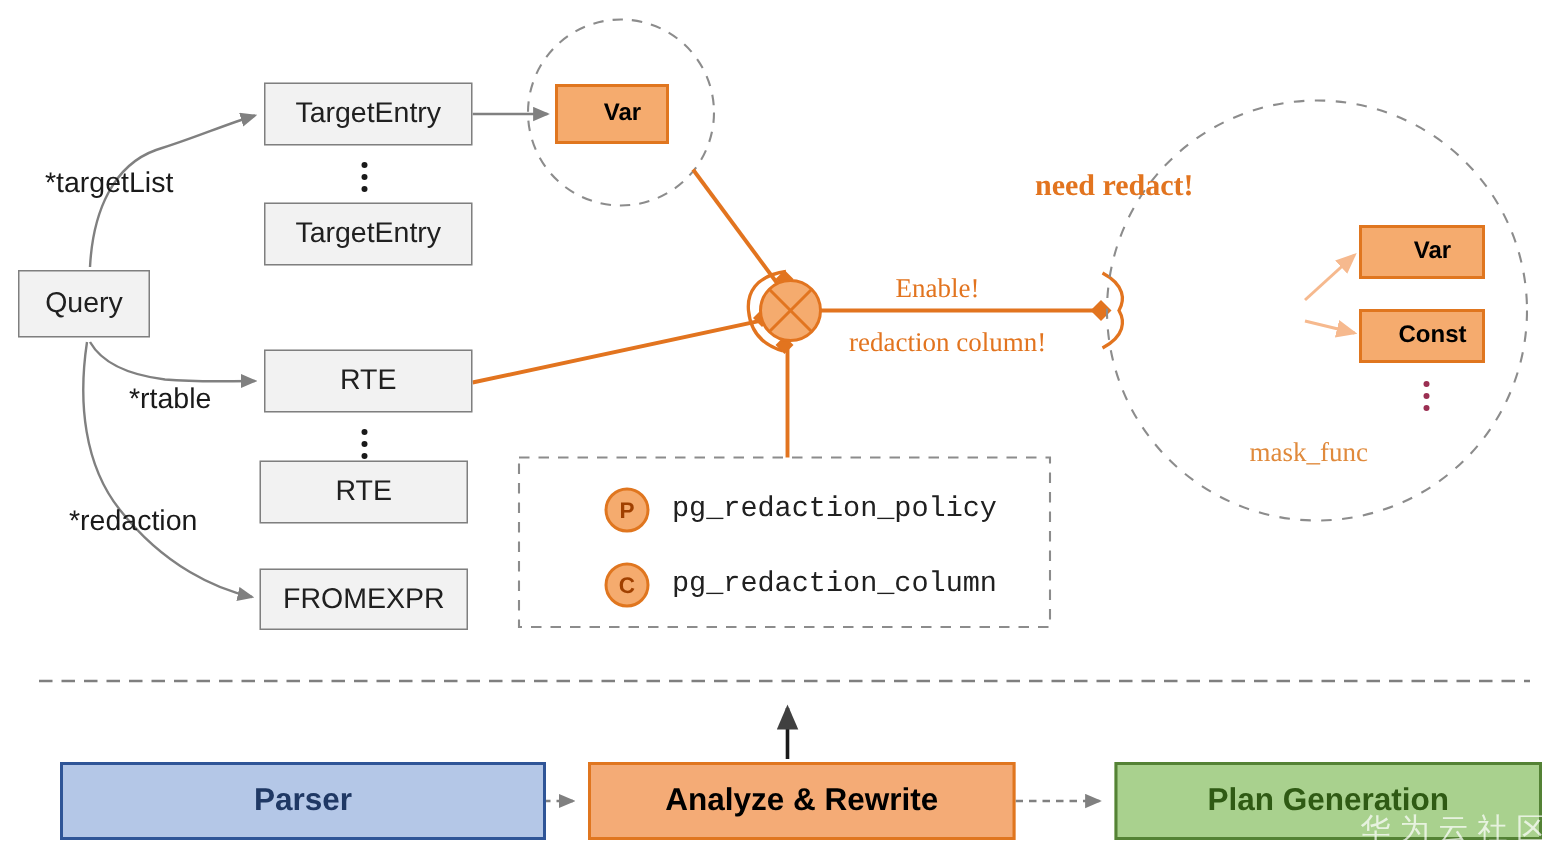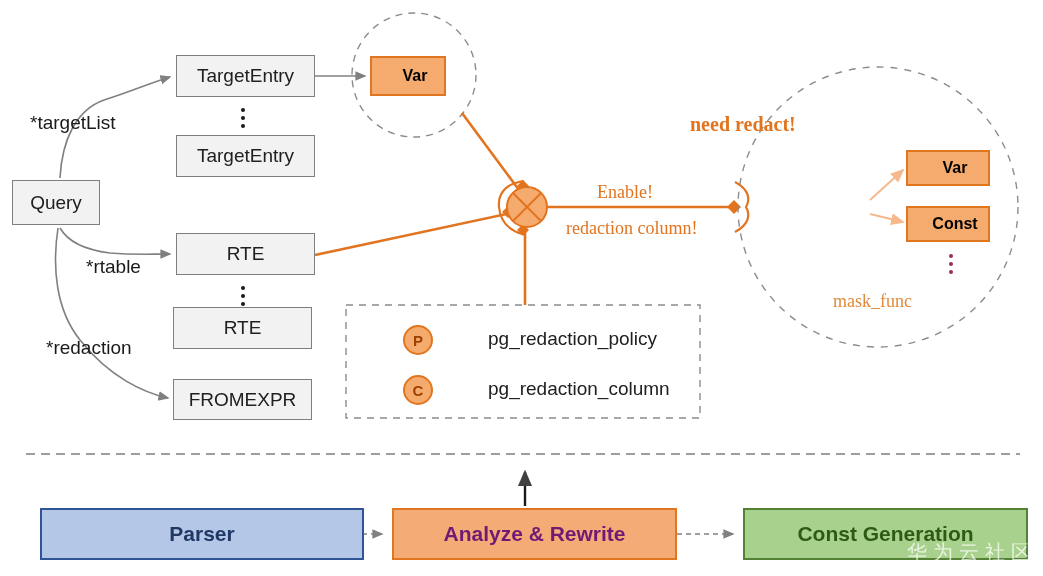--- a/index.html
+++ b/index.html
@@ -17,34 +17,34 @@
         font-family:"Liberation Sans",sans-serif;}
 
   
   .orange{background:#f5ab6e;border:2px solid #e0761f;
           color:#000000;font-size:16px;font-weight:bold;
           font-family:"Liberation Sans",sans-serif;padding-left:14px;}
 
   
   .pipe{font-size:21px;font-weight:bold;border-width:2px;border-style:solid;}
   .pipe-blue{background:#b4c7e7;border-color:#2f5597;color:#1f3864;}
-  .pipe-orange{background:#f4ab76;border-color:#e0761f;color:#701a75;}
+  .pipe-orange{background:#f4ab76;border-color:#e0761f;color:#000000;}
   .pipe-green{background:#a9d18e;border-color:#548235;color:#2f5a14;}
 
   
   .lbl{position:absolute;white-space:nowrap;}
   .lbl-dark{color:#1a1a1a;font-size:19px;font-family:"Liberation Sans",sans-serif;}
   .lbl-orange-serif{color:#e2741f;font-size:18px;
         font-family:"Liberation Serif",serif;}
   .lbl-needredact{color:#e2741f;font-size:20px;font-weight:bold;
         font-family:"Liberation Serif",serif;}
   .lbl-maskfunc{color:#e08a3c;font-size:18px;
         font-family:"Liberation Serif",serif;}
   .lbl-legend{color:#202020;font-size:19px;
-        font-family:Liberation Sans, sans-serif;margin-left:40px;}
+        font-family:Liberation Mono, monospace;}
 
   
   .vdots{position:absolute;width:5px;color:#1a1a1a;font-size:22px;
          line-height:5px;letter-spacing:0;text-align:center;}
   .vdots i{display:block;width:4px;height:4px;border-radius:50%;
            background:#1a1a1a;margin:4px auto;}
   .vdots.purple i{background:#9b2f52;}
 
   
   .badge{position:absolute;width:30px;height:30px;border-radius:50%;
@@ -168,17 +168,17 @@
   <div class="badge" style="left:403px;top:325px;">P</div>
   <div class="lbl lbl-legend" style="left:448px;top:328px;">pg_redaction_policy</div>
 
   <div class="badge" style="left:403px;top:375px;">C</div>
   <div class="lbl lbl-legend" style="left:448px;top:378px;">pg_redaction_column</div>
 
   <div class="node pipe pipe-blue" style="left:40px;top:508px;width:324px;height:52px;">Parser</div>
 
   <div class="node pipe pipe-orange" style="left:392px;top:508px;width:285px;height:52px;">Analyze &amp; Rewrite</div>
 
-  <div class="node pipe pipe-green" style="left:743px;top:508px;width:285px;height:52px;">Const Generation</div>
+  <div class="node pipe pipe-green" style="left:743px;top:508px;width:285px;height:52px;">Plan Generation</div>
 
   <div class="watermark">华为云社区</div>
 
 </div>
 
 </body></html>

